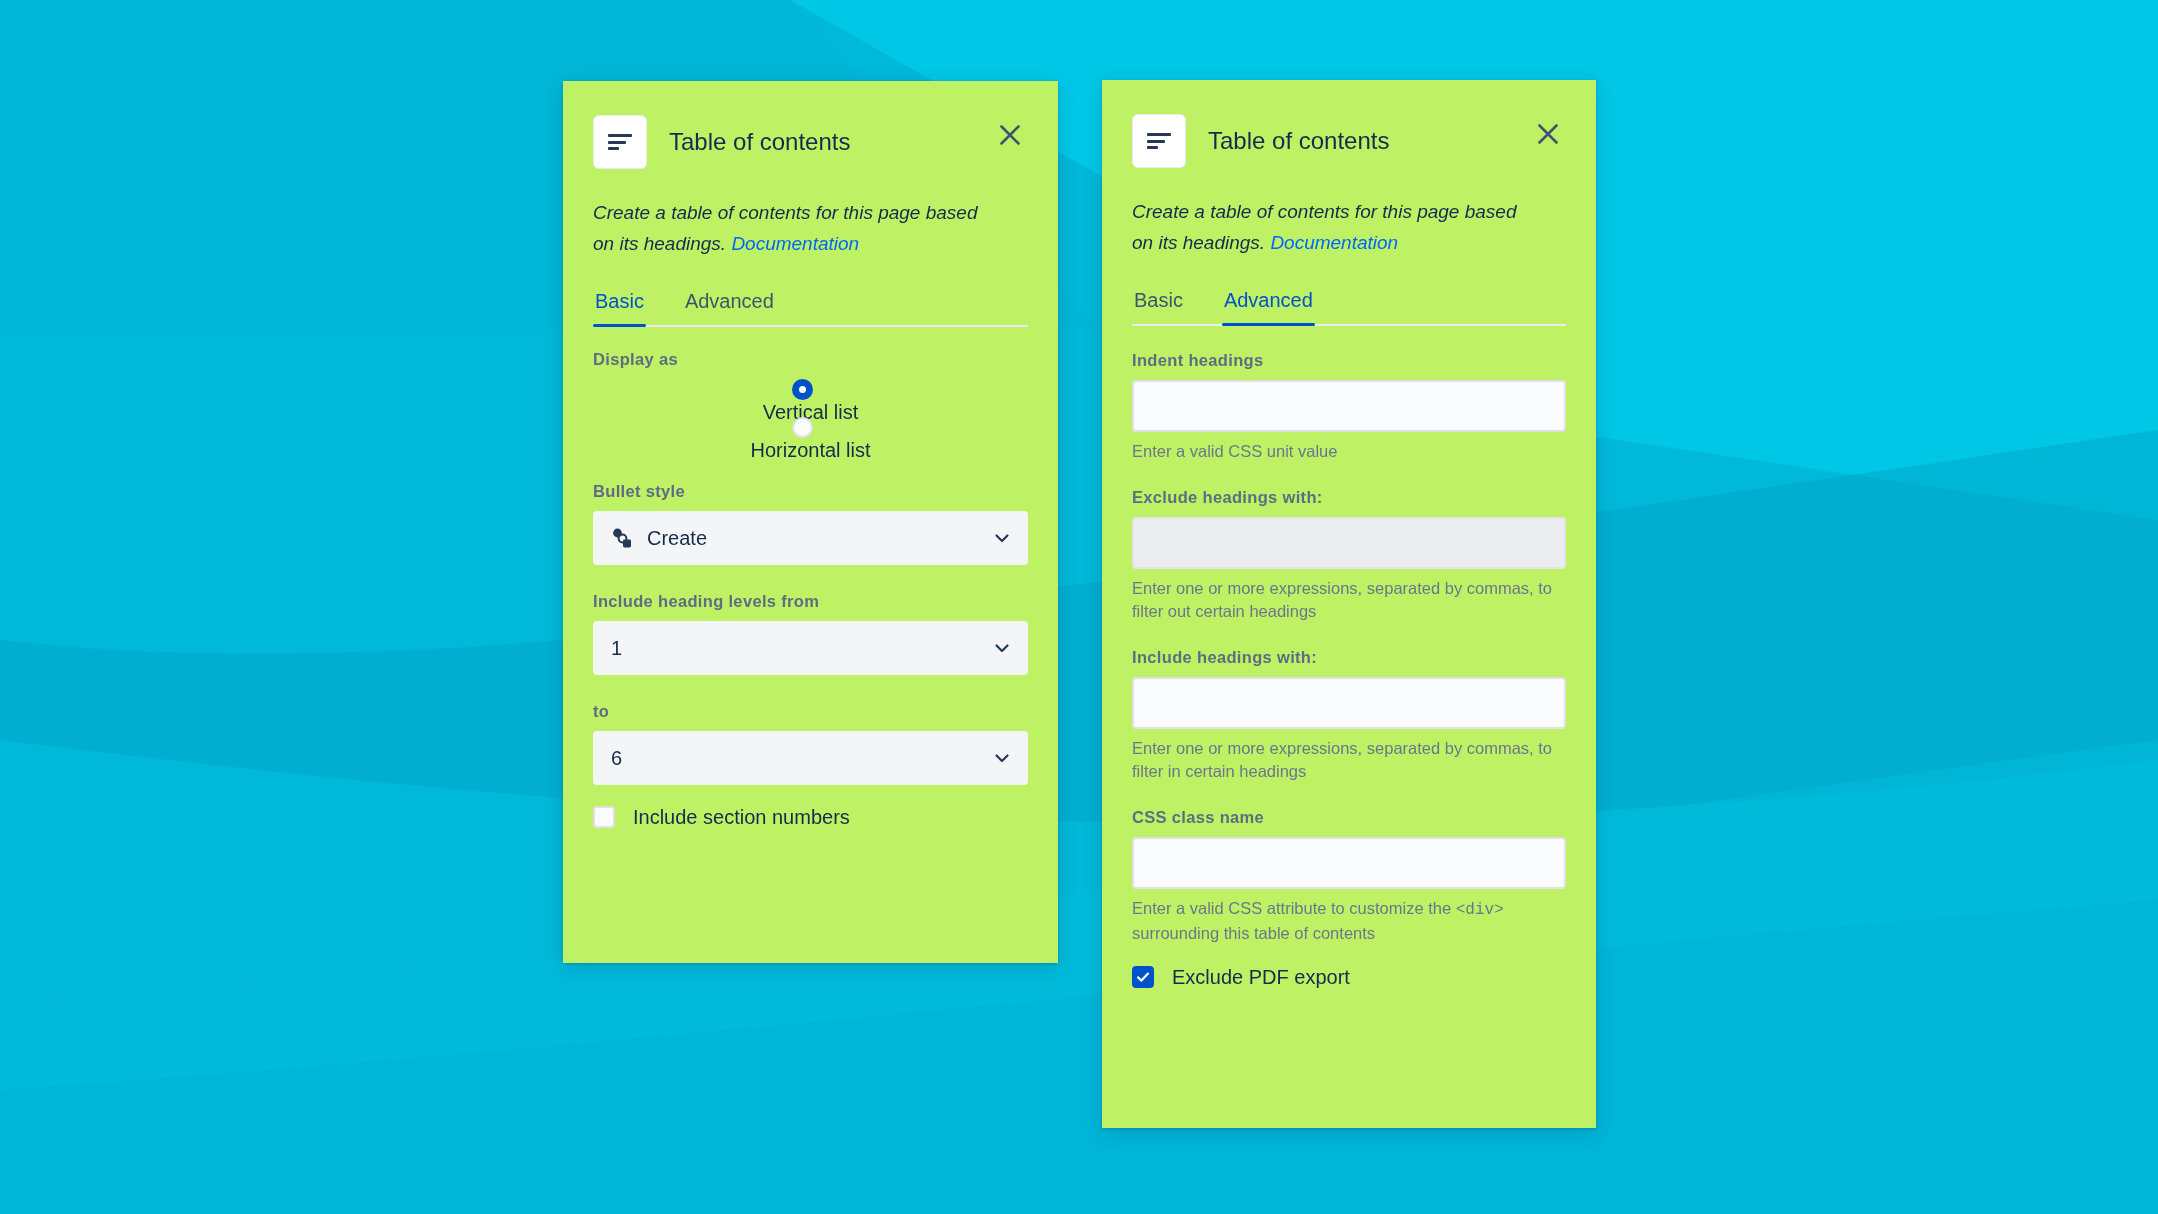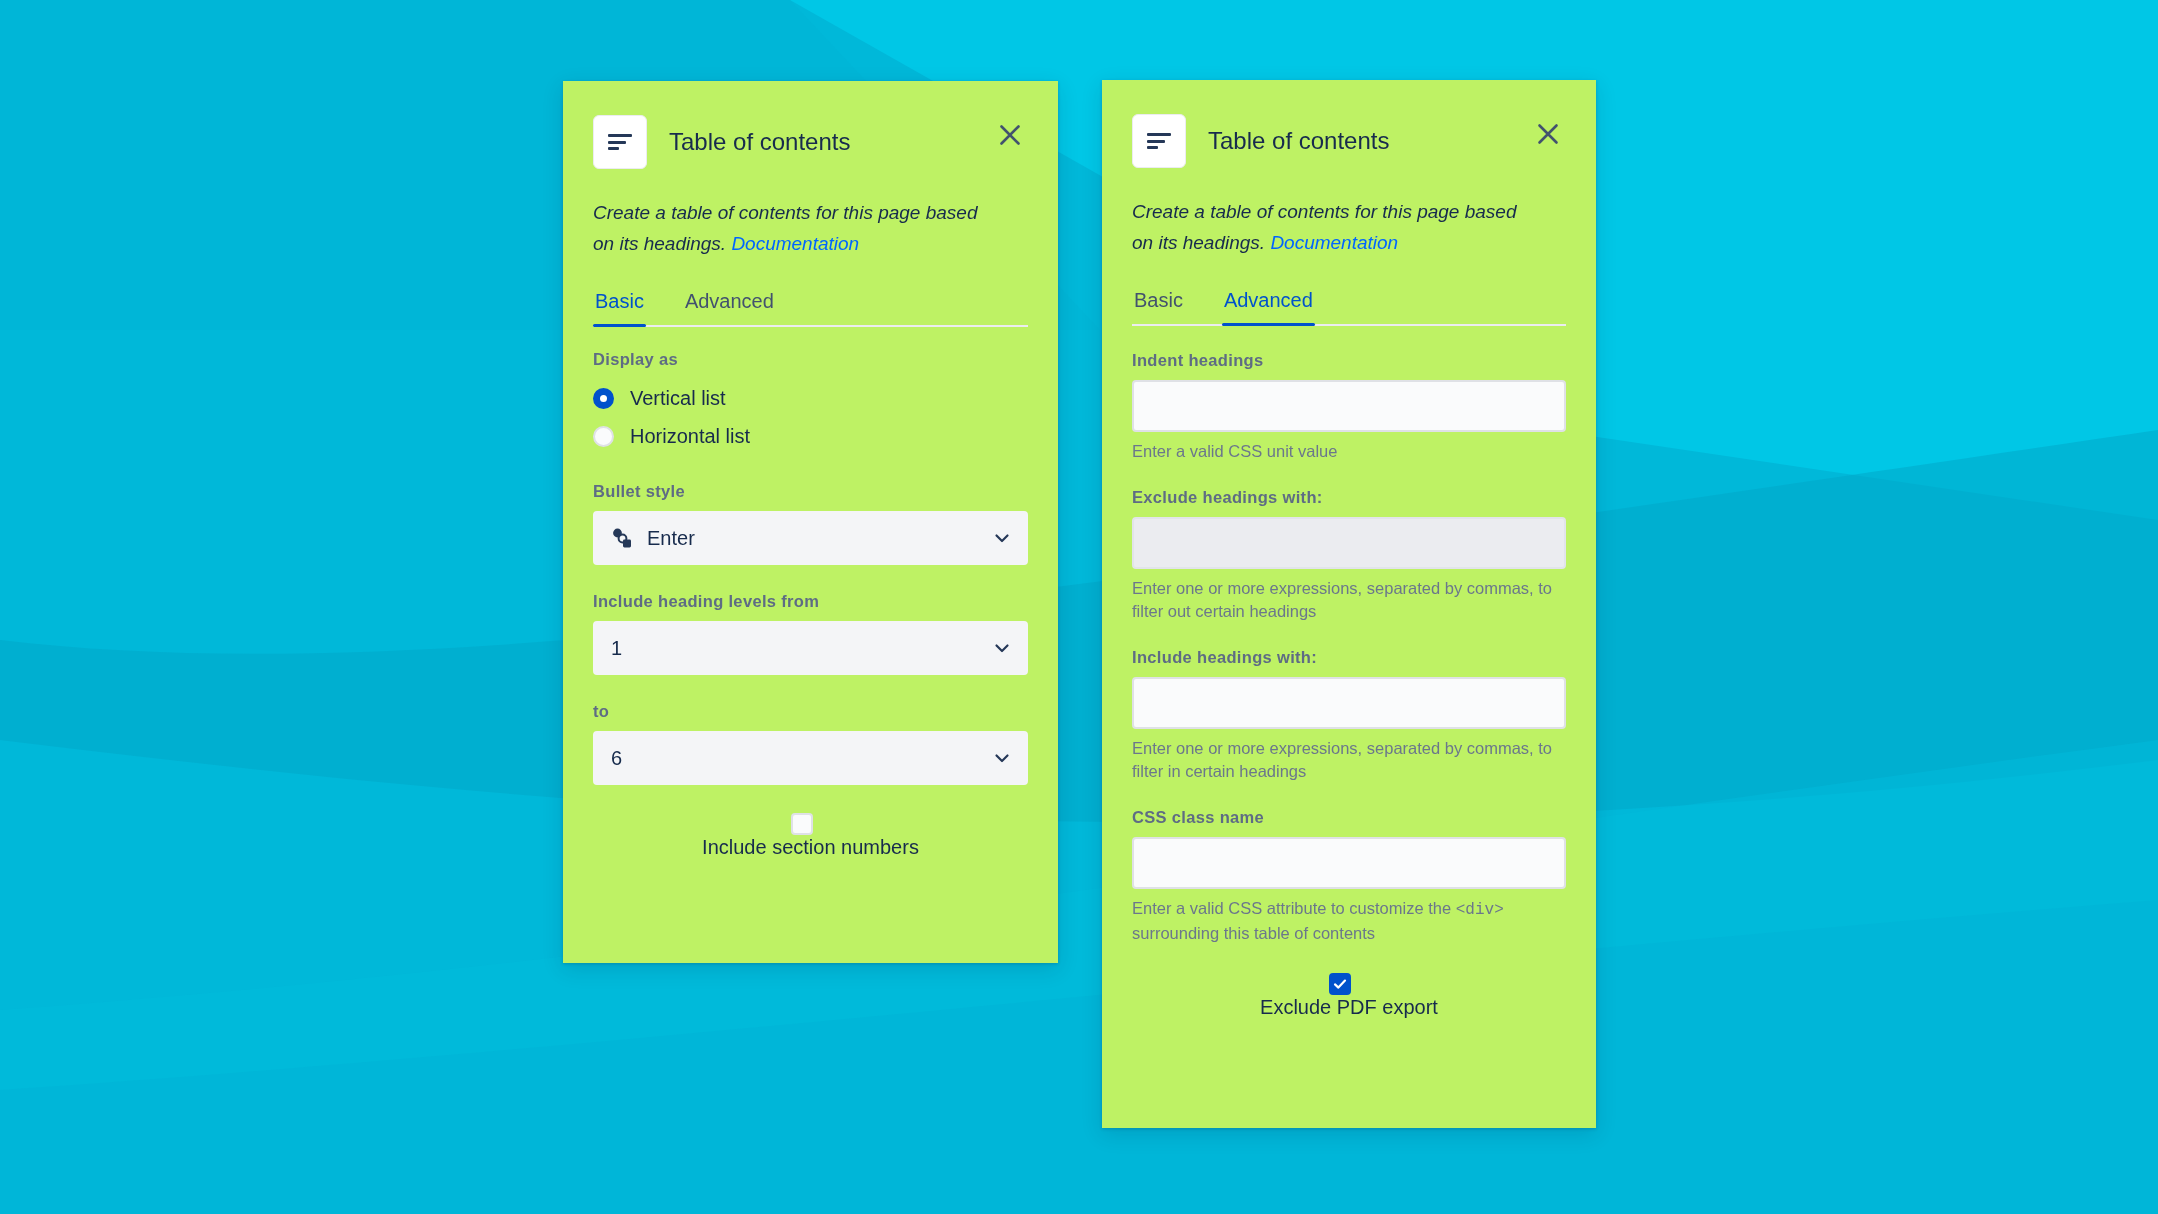--- a/index.html
+++ b/index.html
@@ -183,20 +183,21 @@
     font-size: 16px;
   }
 
   
   .radio-group { margin-top: 10px; }
   .radio-row {
     display: flex;
     align-items: center;
     height: 38px;
     cursor: pointer;
+    flex-direction: column;
   }
   .radio-mark {
     width: 21px;
     height: 21px;
     border-radius: 50%;
     flex: 0 0 auto;
     margin-right: 16px;
     position: relative;
     background: #fafbfc;
     border: 2px solid #dfe1e6;
@@ -250,22 +251,21 @@
   }
 
   
   .mixed-glyph { display:block; flex: 0 0 auto; }
 
   
   .checkbox-row {
     display: flex;
     align-items: center;
     cursor: pointer;
-    margin-top: 28px;
-    flex-direction: column;
+    margin-top: 20px;
   }
   .check-mark {
     width: 22px;
     height: 22px;
     border-radius: 4px;
     flex: 0 0 auto;
     margin-right: 18px;
     background: #fafbfc;
     border: 2px solid #dfe1e6;
     position: relative;
@@ -359,21 +359,21 @@
 
   <div class="field-block">
     <div class="field-label">Bullet style</div>
     <div class="select">
       <span class="select-value">
         <svg class="mixed-glyph" width="22" height="22" viewBox="0 0 22 22" aria-hidden="true">
           <circle cx="6.5" cy="6" r="4.4" fill="#253858"></circle>
           <circle cx="11.5" cy="11.5" r="3.9" fill="none" stroke="#253858" stroke-width="2"></circle>
           <rect x="12" y="12.5" width="8" height="8" rx="1.4" fill="#253858"></rect>
         </svg>
-        <span>Enter</span>
+        <span>Create</span>
       </span>
       <svg class="chevron" width="20" height="20" viewBox="0 0 20 20" aria-hidden="true">
         <path d="M4.5 7.5 L10 13 L15.5 7.5" fill="none" stroke="#253858" stroke-width="2.2" stroke-linecap="round" stroke-linejoin="round"></path>
       </svg>
     </div>
   </div>
 
   <div class="field-block">
     <div class="field-label">Include heading levels from</div>
     <div class="select">

